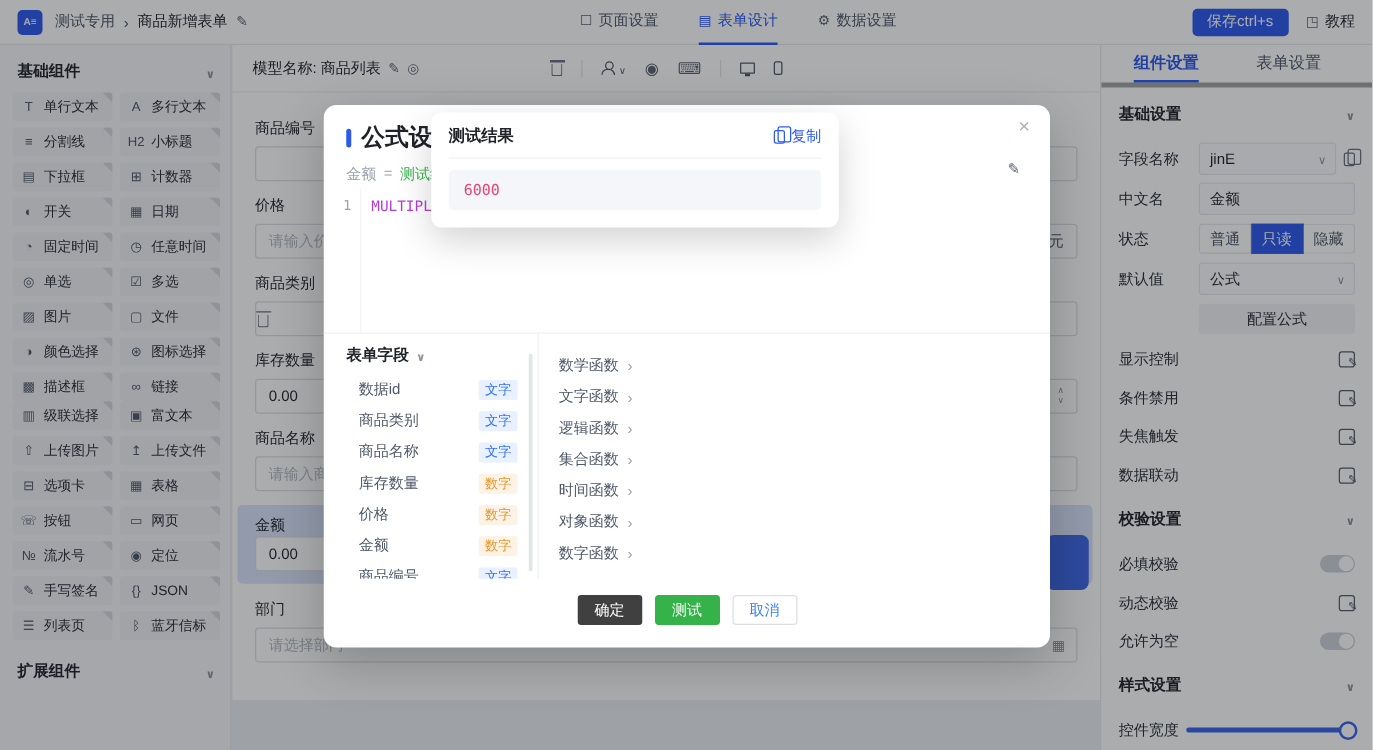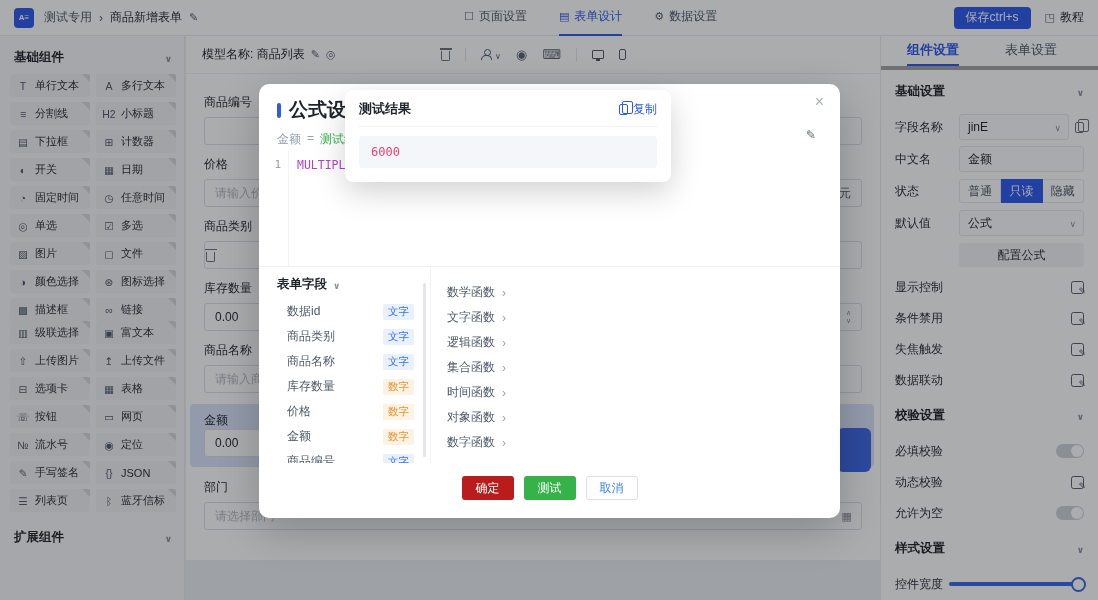--- a/index.html
+++ b/index.html
@@ -99,21 +99,21 @@
   .fx{display:flex;align-items:center;gap:7px;height:25px;color:#4e5969;cursor:pointer}
   .m-help{flex:1;margin:9px 14px 9px 10px;background:#f7f9fc;border:1px solid #eef1f6;border-radius:4px;padding:0 12px;overflow:hidden}
   .h-title{padding:9px 2px 8px;border-bottom:1px solid #e9edf3;font-size:12.5px;color:#2a2f36}
   .h-body{padding-top:9px;color:#4e5969;line-height:2.1}
   .h-line::before{content:"· "}
   .pill{background:#3370ff;color:#fff;border-radius:3px;padding:1px 8px;margin:0 3px;font-size:11px;cursor:pointer}
   .sum{color:#3370ff}
   .h-link{color:#2b5aed;text-decoration:underline;display:inline-block;margin-top:2px;cursor:pointer}
   .m-foot{display:flex;justify-content:center;gap:10px;padding-top:13px}
   .btn{height:24px;padding:0 13px;border-radius:3px;border:1px solid transparent;font-size:12px;cursor:pointer}
-  .btn-primary{background:#b91c1c;color:#fff}
+  .btn-primary{background:#404040;color:#fff}
   .btn-green{background:#35b34a;color:#fff}
   .btn-plain{background:#fff;border-color:#dcdfe4;color:#3b82f6}
   .popup{position:absolute;left:345px;top:90px;width:326px;background:#fff;border-radius:8px;z-index:60;box-shadow:0 10px 30px rgba(0,0,0,.18);padding:10px 14px 14px}
   .p-head{display:flex;justify-content:space-between;align-items:center;padding-bottom:8px;border-bottom:1px solid #f0f1f4}
   .p-title{font-weight:700;font-size:13px}
   .p-copy{color:#2b5aed;display:flex;gap:5px;align-items:center;cursor:pointer}
   .p-res{margin-top:9px;background:#f4f6fa;border-radius:4px;padding:9px 12px;color:#e5456f;font-family:"DejaVu Sans Mono",monospace;font-size:12px}
 
   
   .chev::before{content:"∨";font-size:9px;color:#8a919c}

